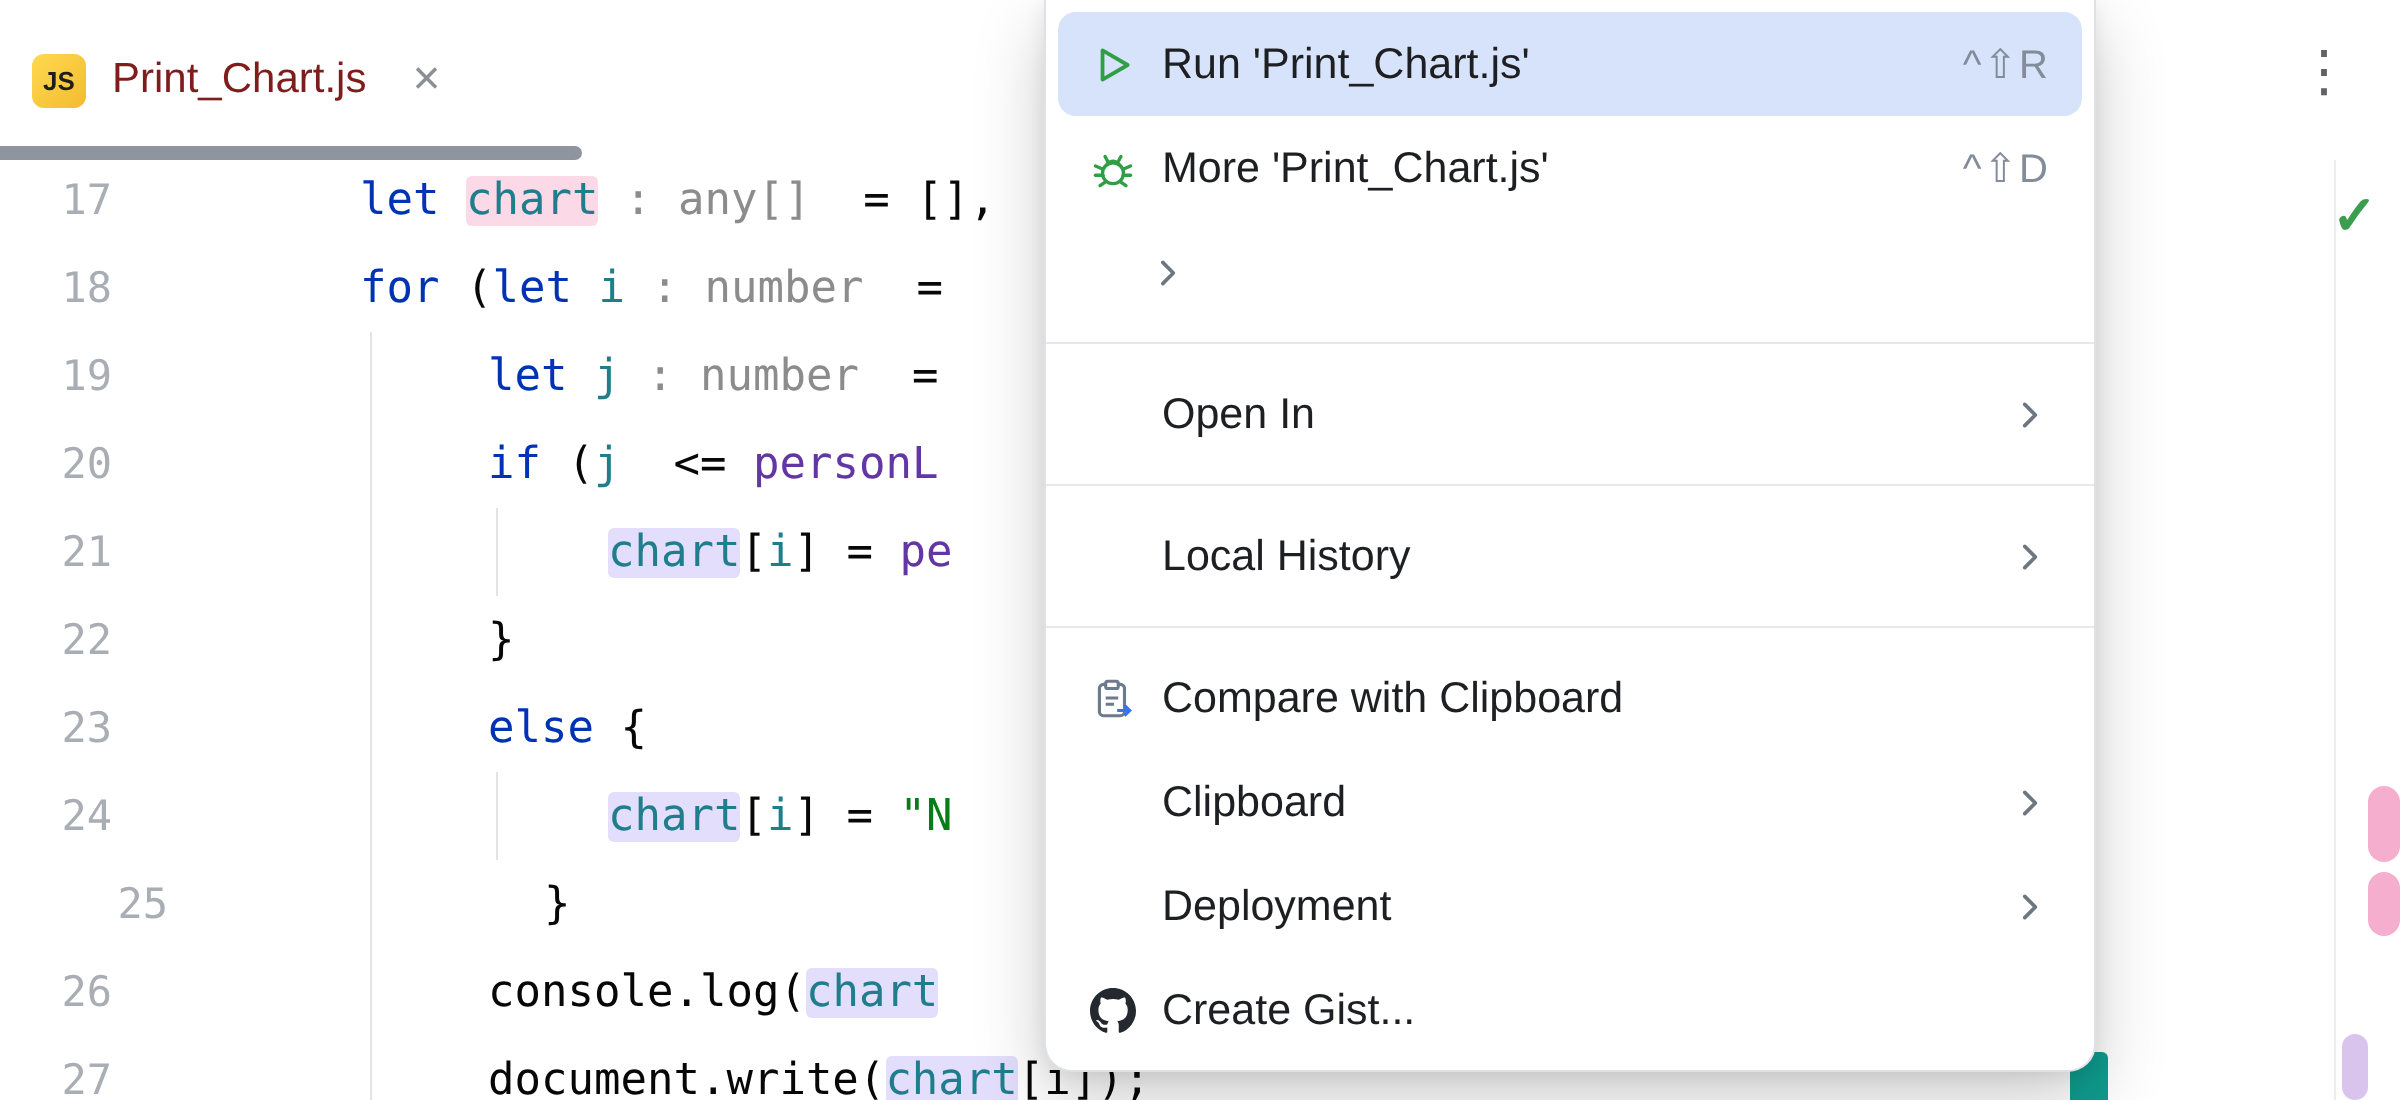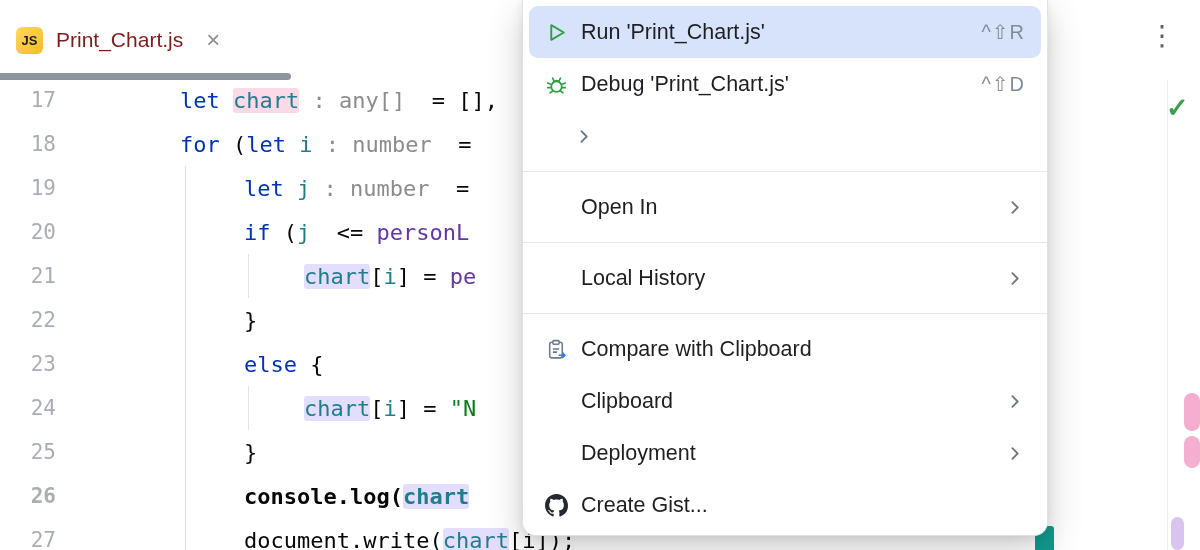--- a/index.html
+++ b/index.html
@@ -106,25 +106,25 @@
       <span class="codewrap ind1"><span class="c-plain">}</span></span>
     </div>
     <div class="line" style="top: 342px;">
       <span class="lnum">23</span>
       <span class="codewrap ind1"><span class="c-kw">else</span><span class="c-plain"> {</span></span>
     </div>
     <div class="line" style="top: 386px;">
       <span class="lnum">24</span>
       <span class="codewrap ind2"><span class="c-var hl-lav">chart</span><span class="c-plain">[</span><span class="c-var">i</span><span class="c-plain">] = </span><span class="c-str">"N</span></span>
     </div>
-    <div class="line" style="top: 430px;">
+    <div class="line" style="top: 430px; padding-left: 28px;">
       <span class="lnum">25</span>
       <span class="codewrap ind1"><span class="c-plain">}</span></span>
     </div>
-    <div class="line" style="top: 474px; font-weight: bold;">
+    <div class="line" style="top: 474px;">
       <span class="lnum">26</span>
       <span class="codewrap ind1"><span class="c-plain">console.log(</span><span class="c-var hl-lav">chart</span></span>
     </div>
     <div class="line" style="top: 518px;">
       <span class="lnum">27</span>
       <span class="codewrap ind1"><span class="c-plain">document.write(</span><span class="c-var hl-lav">chart</span><span class="c-plain">[i]);</span></span>
     </div>
   </div>
 
 <div class="scroll-sep"></div>
@@ -153,21 +153,21 @@
             <path d="M6 11 L2.6 9.6"></path>
             <path d="M6 14 L2.6 14"></path>
             <path d="M7.6 17 L4.8 19"></path>
             <path d="M16 11 L19.4 9.6"></path>
             <path d="M16 14 L19.4 14"></path>
             <path d="M14.4 17 L17.2 19"></path>
             <path d="M8.6 7.6 L7.2 5"></path>
             <path d="M13.4 7.6 L14.8 5"></path>
           </svg>
         </span>
-        <span class="mlabel">Debug 'Print_Chart.js'</span>
+        <span class="mlabel">More 'Print_Chart.js'</span>
         <span class="mshort">^⇧D</span>
       </div>
       <div class="mitem">
         <span class="micon"></span>
         <span class="mchev">
           <svg width="17" height="17" viewBox="0 0 16 16" fill="none">
             <polyline points="6,3 11,8 6,13" stroke="#6e7680" stroke-width="1.7" stroke-linecap="round" stroke-linejoin="round"></polyline>
           </svg>
         </span>
       </div>

